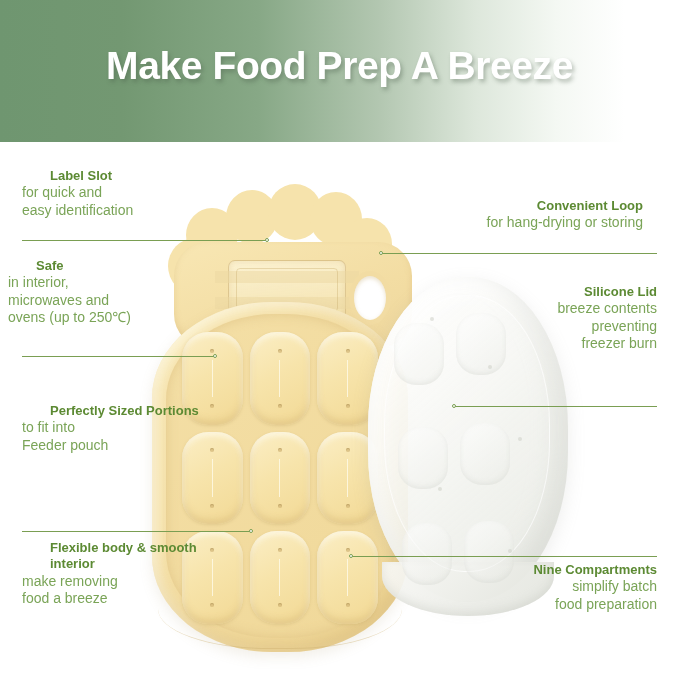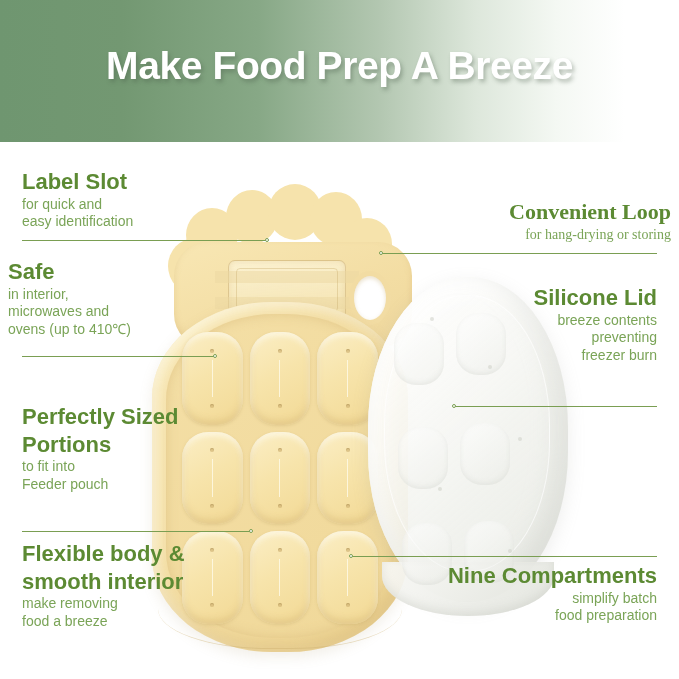--- a/index.html
+++ b/index.html
@@ -258,22 +258,23 @@
 
   
   .callout {
     position: absolute;
     color: #6f9a4a;
     line-height: 1.25;
   }
   .callout .title {
     font-weight: bold;
     color: #5c8a33;
-    font-size: 22px;
+    font-size: 13px;
     display: block;
+    margin-left: 28px;
   }
   .callout .desc {
     display: block;
     font-size: 14px;
     color: #7aa457;
   }
   .callout.left  { text-align: left; }
   .callout.right { text-align: right; }
 
   
@@ -405,42 +406,42 @@
     <span class="desc">easy identification</span>
   </div>
   <div class="leader" style="left:22px; top:240px; width:244px;">
     <span class="dot at-right"></span>
   </div>
 
   <div class="callout left" style="left:8px; top:258px; width:215px;">
     <span class="title">Safe</span>
     <span class="desc">in interior,</span>
     <span class="desc">microwaves and</span>
-    <span class="desc">ovens (up to 410℃)</span>
+    <span class="desc">ovens (up to 250℃)</span>
   </div>
   <div class="leader" style="left:22px; top:356px; width:192px;">
     <span class="dot at-right"></span>
   </div>
 
   <div class="callout left" style="left:22px; top:403px; width:200px;">
     <span class="title">Perfectly Sized Portions</span>
     <span class="desc">to fit into</span>
     <span class="desc">Feeder pouch</span>
   </div>
   <div class="leader" style="left:22px; top:531px; width:228px;">
     <span class="dot at-right"></span>
   </div>
 
   <div class="callout left" style="left:22px; top:540px; width:210px;">
     <span class="title">Flexible body &amp; smooth interior</span>
     <span class="desc">make removing</span>
     <span class="desc">food a breeze</span>
   </div>
 
-  <div class="callout right" style="right:8px; top:198px; width:300px;font-family:Liberation Serif, serif;">
+  <div class="callout right" style="right:36px; top:198px; width:300px;">
     <span class="title">Convenient Loop</span>
     <span class="desc">for hang-drying or storing</span>
   </div>
   <div class="leader" style="left:382px; top:253px; width:275px;">
     <span class="dot at-left"></span>
   </div>
 
   <div class="callout right" style="right:22px; top:284px; width:280px;">
     <span class="title">Silicone Lid</span>
     <span class="desc">breeze contents</span>

